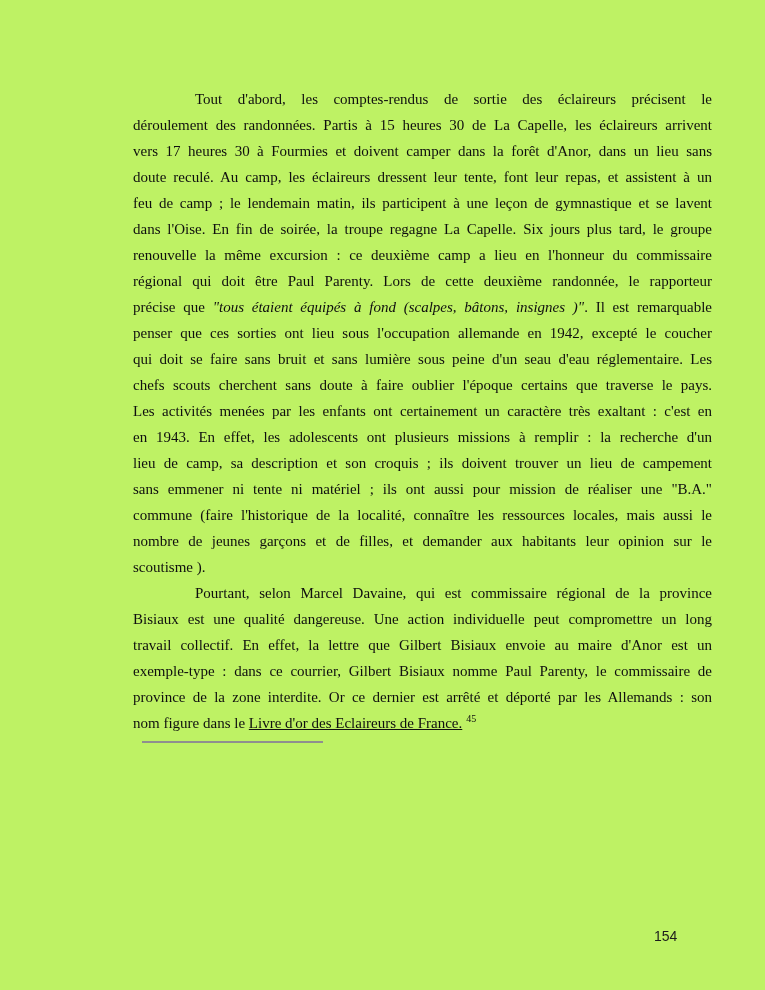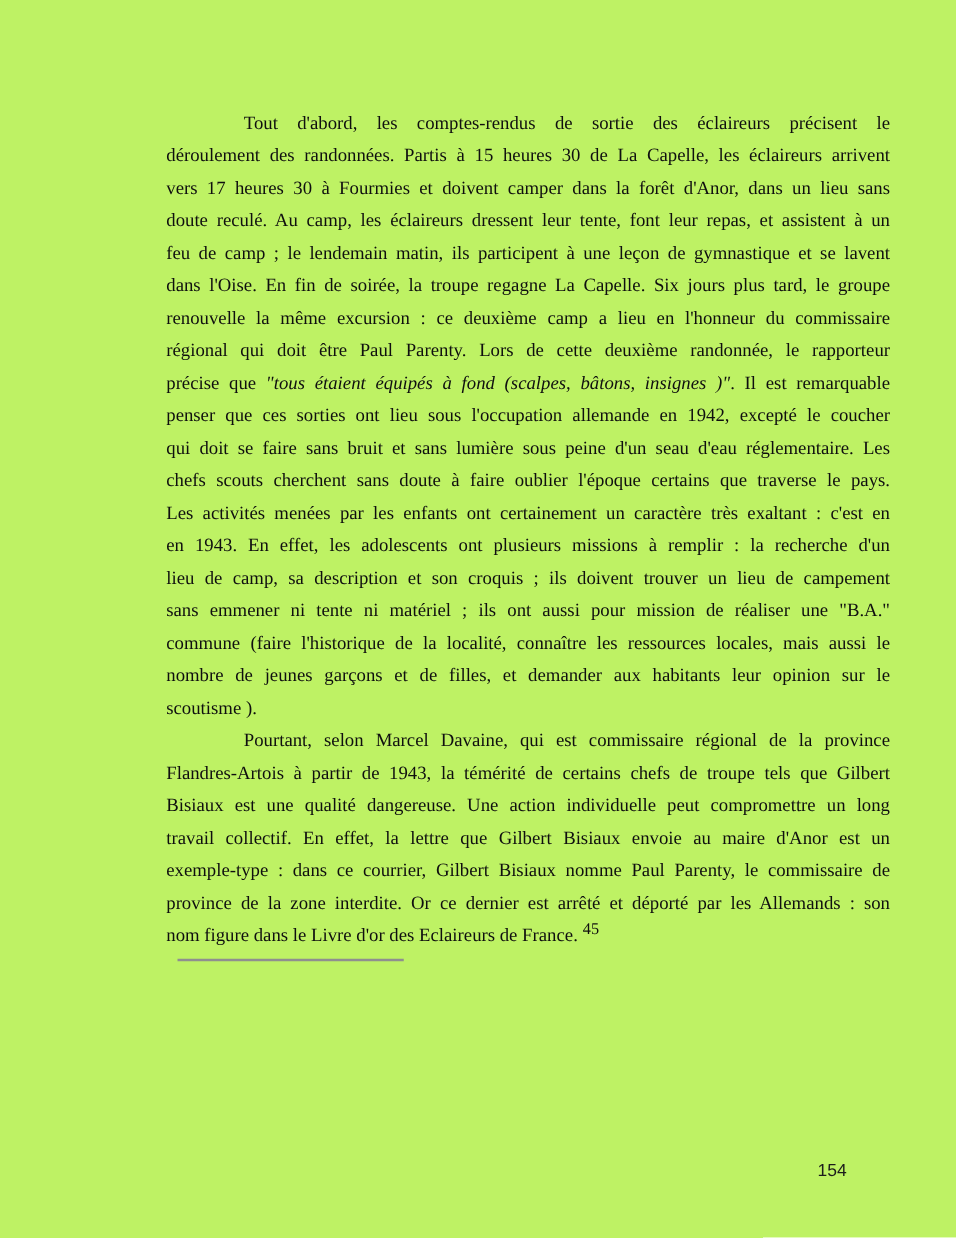--- a/index.html
+++ b/index.html
@@ -39,23 +39,24 @@
   .line.para-end {
     text-align-last: left;
   }
   .line.indent {
     text-indent: 62px;
   }
   .italic {
     font-style: italic;
   }
   .underlined {
+    text-decoration: underline;
   }
   sup.fnref {
-    font-size: 13px;
+    font-size: 10px;
     line-height: 0;
     vertical-align: baseline;
     position: relative;
     top: -6px;
     margin-left: 4px;
   }
   .footnote-rule {
     margin-top: 5px;
     margin-left: 9px;
     width: 181px;
@@ -92,21 +93,20 @@
     <div class="line">qui doit se faire sans bruit et sans lumière sous peine d'un seau d'eau réglementaire. Les</div>
     <div class="line">chefs scouts cherchent sans doute à faire oublier l'époque certains que traverse le pays.</div>
     <div class="line">Les activités menées par les enfants ont certainement un caractère très exaltant : c'est en</div>
     <div class="line">en 1943. En effet, les adolescents ont plusieurs missions à remplir : la recherche d'un</div>
     <div class="line">lieu de camp, sa description et son croquis ; ils doivent trouver un lieu de campement</div>
     <div class="line">sans emmener ni tente ni matériel ; ils ont aussi pour mission de réaliser une "B.A."</div>
     <div class="line">commune (faire l'historique de la localité, connaître les ressources locales, mais aussi le</div>
     <div class="line">nombre de jeunes garçons et de filles, et demander aux habitants leur opinion sur le</div>
     <div class="line para-end">scoutisme ).</div>
     <div class="line indent">Pourtant, selon Marcel Davaine, qui est commissaire régional de la province</div>
-    <div class="line">Flandres-Artois à partir de 1943, la témérité de certains chefs de troupe tels que Gilbert</div>
     <div class="line">Bisiaux est une qualité dangereuse. Une action individuelle peut compromettre un long</div>
     <div class="line">travail collectif. En effet, la lettre que Gilbert Bisiaux envoie au maire d'Anor est un</div>
     <div class="line">exemple-type : dans ce courrier, Gilbert Bisiaux nomme Paul Parenty, le commissaire de</div>
     <div class="line">province de la zone interdite. Or ce dernier est arrêté et déporté par les Allemands : son</div>
 
     <div class="line para-end"><span>nom figure dans le </span><span class="underlined">Livre d'or des Eclaireurs de France.</span><sup class="fnref">45</sup></div>
 
     <div class="footnote-rule"></div>
   </div>
 

